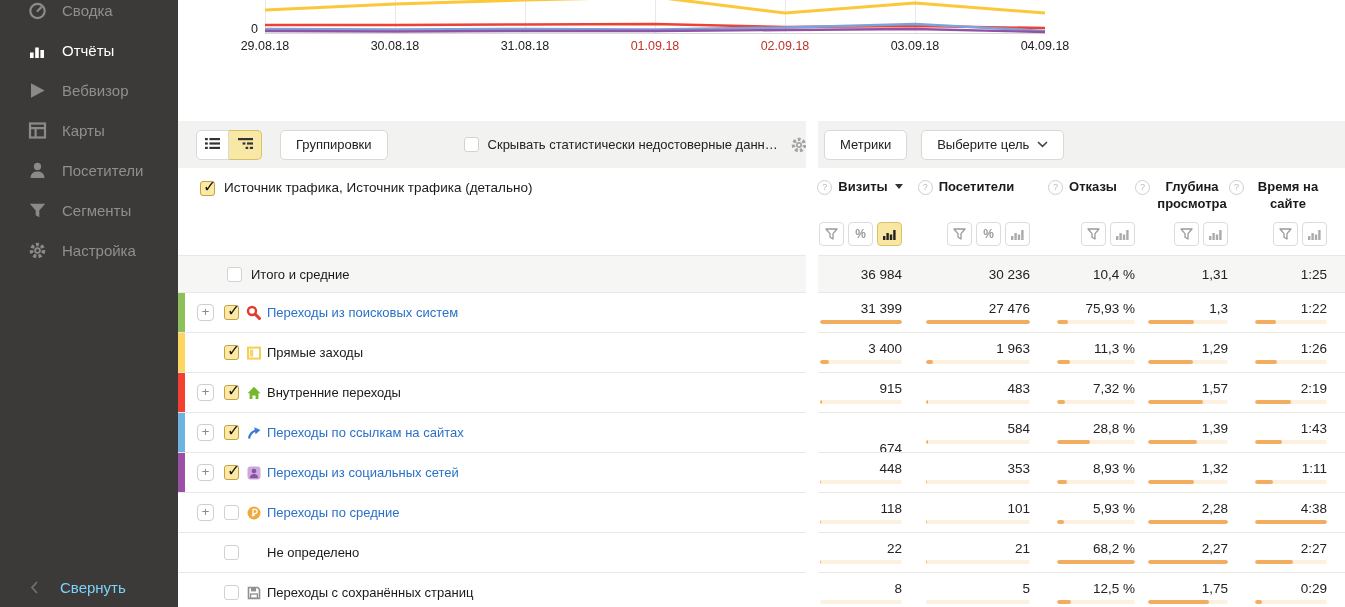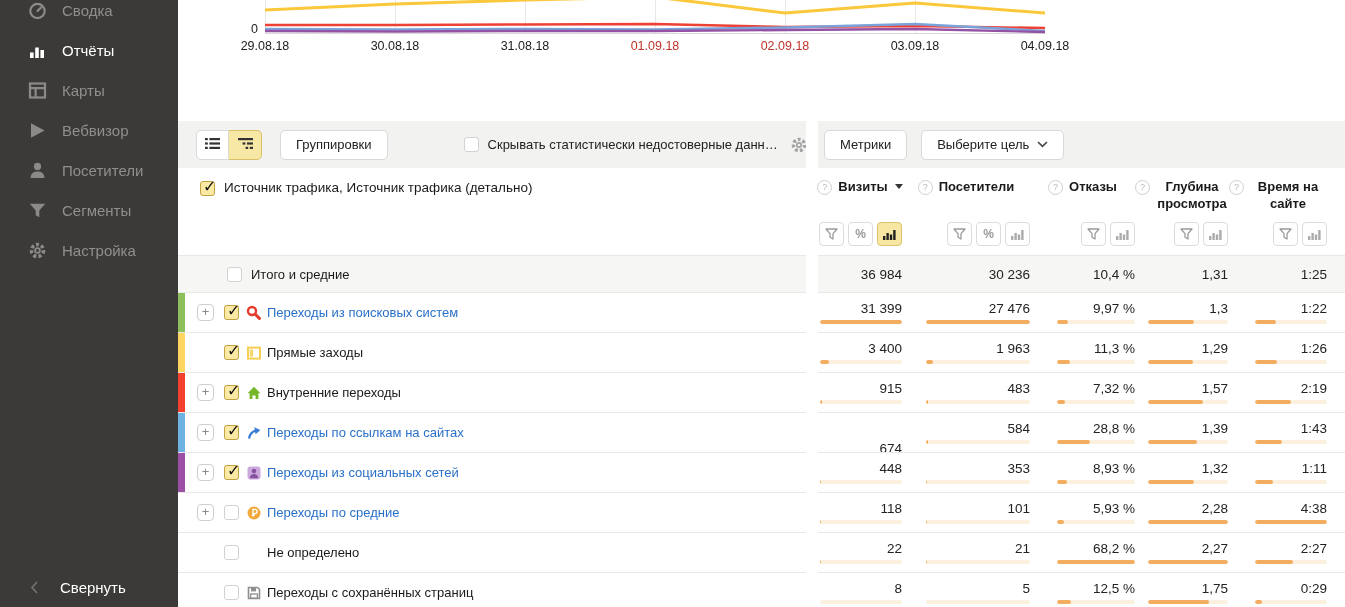--- a/index.html
+++ b/index.html
@@ -6,21 +6,21 @@
   body{width:1345px;height:607px;overflow:hidden;font-family:"Liberation Sans","DejaVu Sans",sans-serif;color:#1a1a1a;}
   .app{display:flex;width:1345px;height:607px;}
 
   
   .sidebar{width:178px;flex:0 0 178px;background:#3b3a38;position:relative;overflow:hidden;}
   .side-list{margin-top:-10px;}
   .side-item{display:flex;align-items:center;height:40px;padding-left:28px;color:#908f8c;font-size:15px;cursor:pointer;}
   .side-item .sicon{width:19px;height:19px;margin-right:15px;display:flex;align-items:center;justify-content:center;color:#8b8a87;}
   .side-item.active{color:#fff;}
   .side-item.active .sicon{color:#fff;}
-  .collapse{position:absolute;left:30px;bottom:11px;display:flex;align-items:center;color:#ffffff;font-size:15px;cursor:pointer;}
+  .collapse{position:absolute;left:30px;bottom:11px;display:flex;align-items:center;color:#7dd3fc;font-size:15px;cursor:pointer;}
   .collapse .sicon{margin-right:22px;color:#73726f;display:flex;}
 
   
   .main{flex:1;position:relative;background:#fff;}
 
   
   .chartsec{position:relative;height:121px;}
   #plot{position:absolute;left:87px;top:0;}
   .y-tick{position:absolute;left:56px;top:22px;width:24px;text-align:right;font-size:12.5px;color:#222;}
   .xlab{position:absolute;top:39px;width:70px;text-align:center;font-size:12.5px;color:#222;}
@@ -105,34 +105,34 @@
             <svg width="19" height="19" viewBox="0 0 19 19" fill="currentColor">
               <rect x="2" y="11.5" width="3.6" height="5.5"></rect>
               <rect x="7.2" y="6.5" width="3.6" height="10.5"></rect>
               <rect x="12.4" y="9" width="3.6" height="8"></rect>
             </svg>
           </span>
         <span>Отчёты</span>
       </div>
       <div class="side-item">
         <span class="sicon">
+            <svg width="19" height="19" viewBox="0 0 19 19" fill="currentColor">
+              <path d="M3 2.2l13.6 7.3L3 16.8z"></path>
+            </svg>
+          </span>
+        <span>Вебвизор</span>
+      </div>
+      <div class="side-item">
+        <span class="sicon">
             <svg width="19" height="19" viewBox="0 0 19 19">
               <rect x="2" y="2.5" width="15" height="14" fill="none" stroke="currentColor" stroke-width="2.2"></rect>
               <path d="M2 7.2h15M7.6 7.2v9.3" stroke="currentColor" stroke-width="2.2"></path>
             </svg>
           </span>
         <span>Карты</span>
-      </div>
-      <div class="side-item">
-        <span class="sicon">
-            <svg width="19" height="19" viewBox="0 0 19 19" fill="currentColor">
-              <path d="M3 2.2l13.6 7.3L3 16.8z"></path>
-            </svg>
-          </span>
-        <span>Вебвизор</span>
       </div>
       <div class="side-item">
         <span class="sicon">
             <svg width="19" height="19" viewBox="0 0 19 19" fill="currentColor">
               <circle cx="9.5" cy="5.4" r="3.6"></circle>
               <path d="M2.6 17c0-4.6 3.5-6.4 6.9-6.4s6.9 1.8 6.9 6.4z"></path>
             </svg>
           </span>
         <span>Посетители</span>
       </div>
@@ -410,21 +410,21 @@
                 <div class="fill" style="width: 100%;"></div>
               </div>
             </div>
             <div class="mcell" style="width: 128px;">
               <div class="val">27 476</div>
               <div class="track" style="width: 104px;">
                 <div class="fill" style="width: 100%;"></div>
               </div>
             </div>
             <div class="mcell" style="width: 105px;">
-              <div class="val">9,97 %</div>
+              <div class="val">75,93 %</div>
               <div class="track" style="width: 78px;">
                 <div class="fill" style="width: 14.6%;"></div>
               </div>
             </div>
             <div class="mcell" style="width: 93px;">
               <div class="val">1,3</div>
               <div class="track" style="width: 80px;">
                 <div class="fill" style="width: 57%;"></div>
               </div>
             </div>

